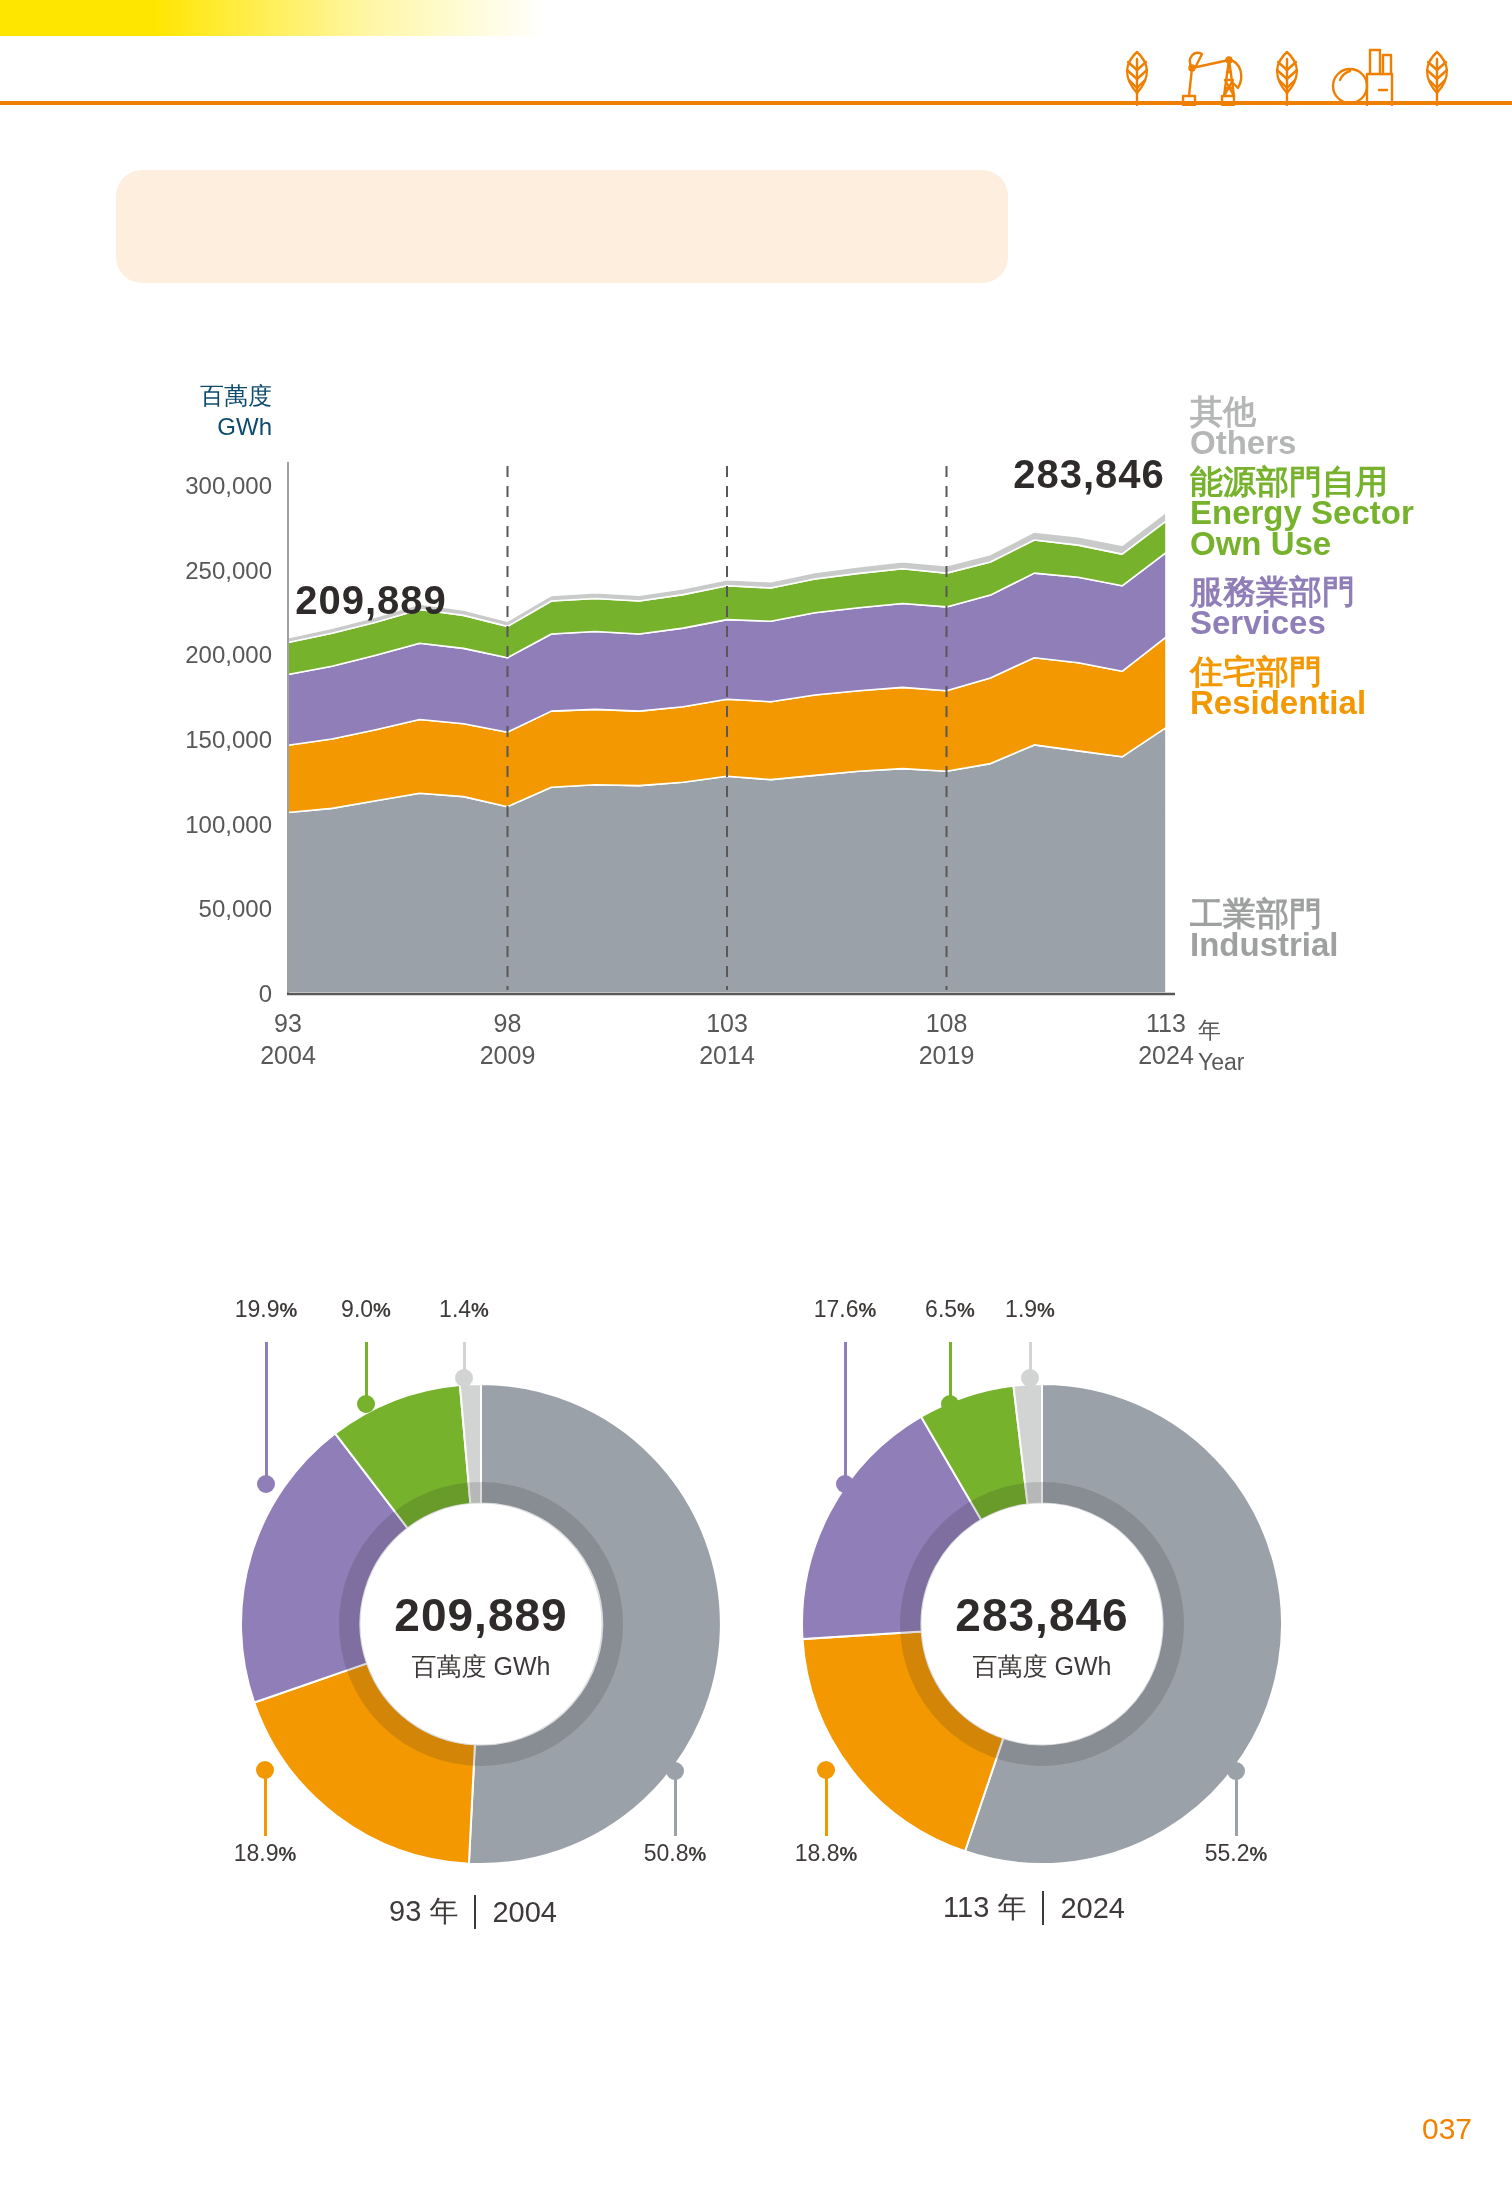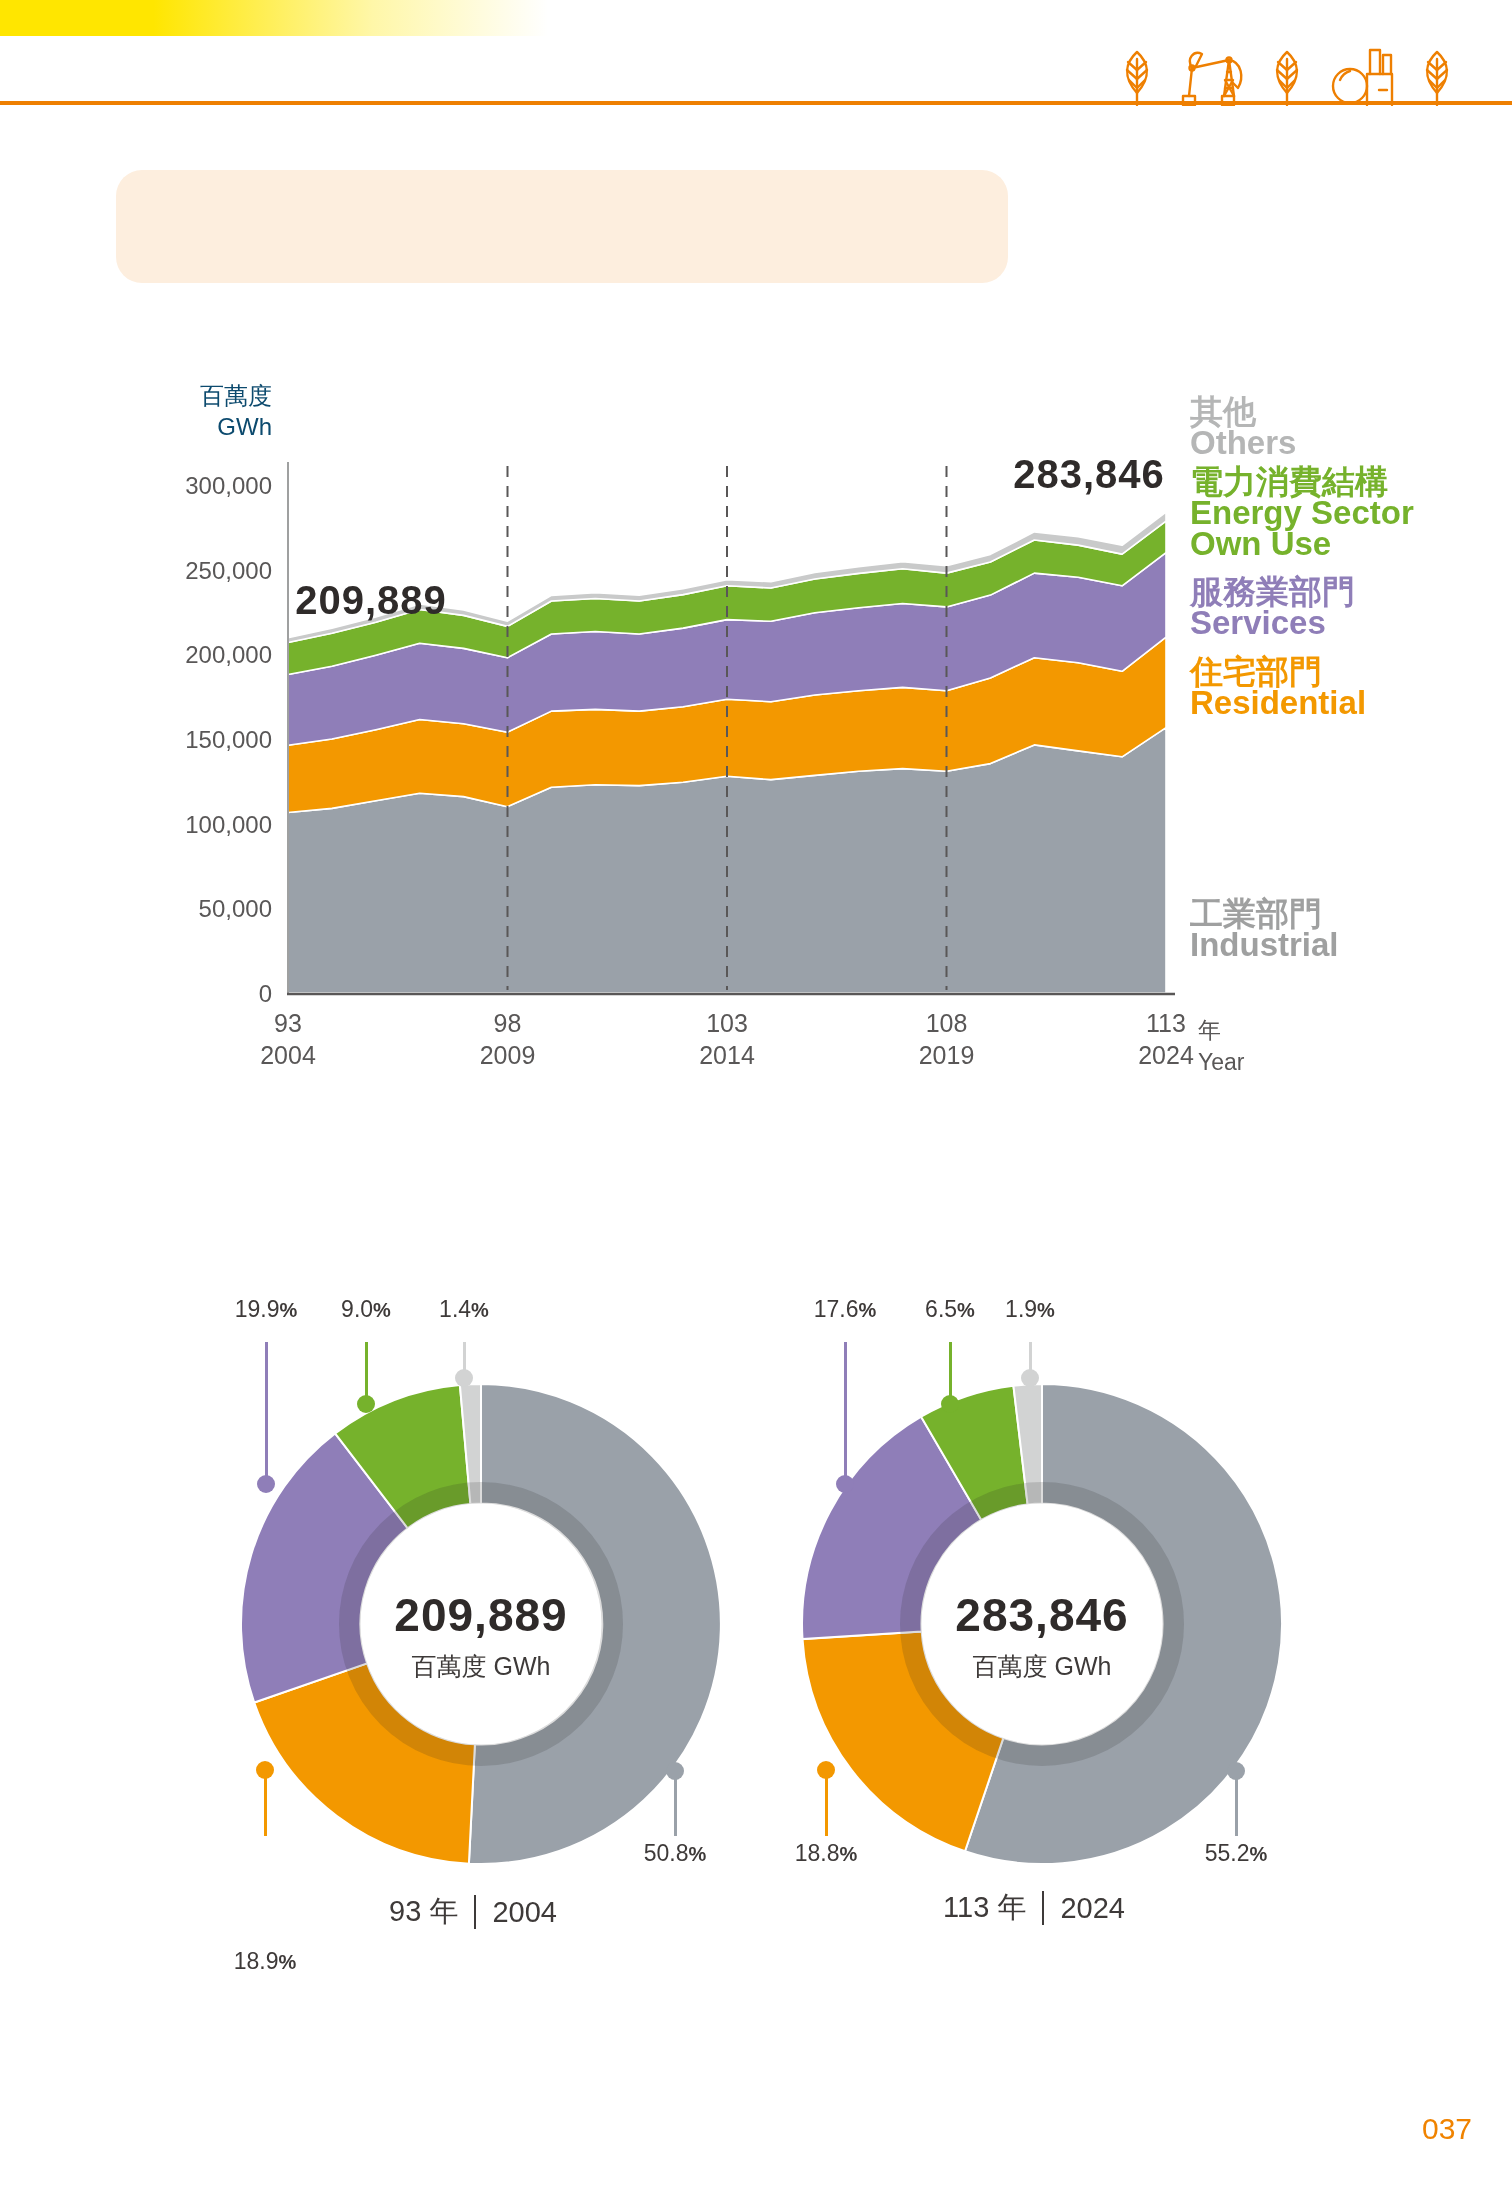--- a/index.html
+++ b/index.html
@@ -146,21 +146,21 @@
   <div>Year</div>
 </div>
 <div class="abs big-label" id="label-start">209,889</div>
 <div class="abs big-label" id="label-end">283,846</div>
 
 <div class="abs legend-block lg-others">
   <div>其他</div>
     <div>Others</div>
 </div>
 <div class="abs legend-block lg-energy">
-  <div>電力消費結構</div>
+  <div>能源部門自用</div>
     <div>Energy Sector</div>
     <div>Own Use</div>
 </div>
 <div class="abs legend-block lg-services">
   <div>服務業部門</div>
     <div>Services</div>
 </div>
 <div class="abs legend-block lg-residential">
   <div>住宅部門</div>
     <div>Residential</div>
@@ -193,21 +193,21 @@
     </div>
     <div class="abs pct-label" style="left: 181px; top: 1296px;"><span class="num">19.9</span><span class="sign">%</span></div>
     <div class="abs lead-line" style="left: 264.5px; top: 1342px; height: 134px; background: rgb(143, 126, 184);"></div>
     <div class="abs lead-dot" style="left: 257px; top: 1475px; background: rgb(143, 126, 184);"></div>
     <div class="abs pct-label" style="left: 281px; top: 1296px;"><span class="num">9.0</span><span class="sign">%</span></div>
     <div class="abs lead-line" style="left: 364.5px; top: 1342px; height: 54px; background: rgb(118, 178, 44);"></div>
     <div class="abs lead-dot" style="left: 357px; top: 1395px; background: rgb(118, 178, 44);"></div>
     <div class="abs pct-label" style="left: 379px; top: 1296px;"><span class="num">1.4</span><span class="sign">%</span></div>
     <div class="abs lead-line" style="left: 462.5px; top: 1342px; height: 28px; background: rgb(210, 211, 211);"></div>
     <div class="abs lead-dot" style="left: 455px; top: 1369px; background: rgb(210, 211, 211);"></div>
-    <div class="abs pct-label" style="left: 180px; top: 1948px;"><span class="num">18.9</span><span class="sign">%</span></div>
+    <div class="abs pct-label" style="left: 180px; top: 1840px;"><span class="num">18.9</span><span class="sign">%</span></div>
     <div class="abs lead-line" style="left: 263.5px; top: 1778px; height: 58px; background: rgb(243, 152, 0);"></div>
     <div class="abs lead-dot" style="left: 256px; top: 1761px; background: rgb(243, 152, 0);"></div>
     <div class="abs pct-label" style="left: 590px; top: 1840px;"><span class="num">50.8</span><span class="sign">%</span></div>
     <div class="abs lead-line" style="left: 673.5px; top: 1779px; height: 57px; background: rgb(154, 161, 169);"></div>
     <div class="abs lead-dot" style="left: 666px; top: 1762px; background: rgb(154, 161, 169);"></div>
     <div class="abs donut-caption" style="left: 273px; top: 1892px;">
       <span>93 年</span>
                      <span class="bar"></span>
                      <span>2004</span>
     </div>

